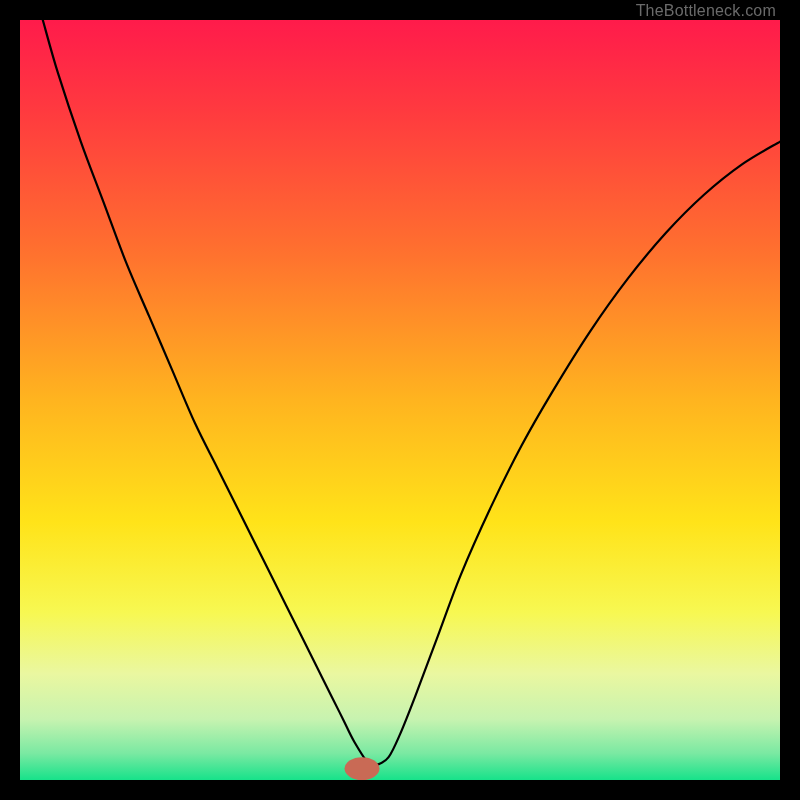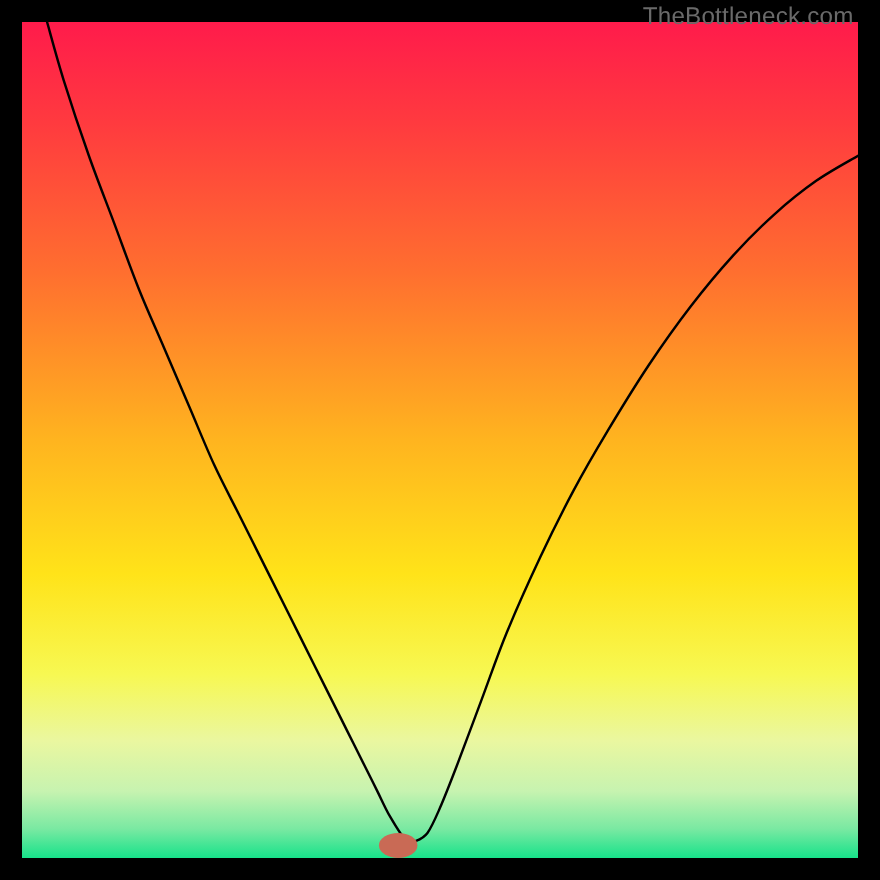--- a/index.html
+++ b/index.html
@@ -24,21 +24,21 @@
     left: 0;
     top: 0;
     width: 760px;
     height: 760px;
   }
   .watermark {
     position: absolute;
     top: 2px;
     right: 24px;
     color: #6a6a6a;
-    font-size: 22px;
+    font-size: 16px;
     font-weight: 500;
     letter-spacing: 0.2px;
     z-index: 50;
   }
   svg { display: block; }
 </style>
 </head>
 <body>
 
 <div class="watermark">TheBottleneck.com</div>

